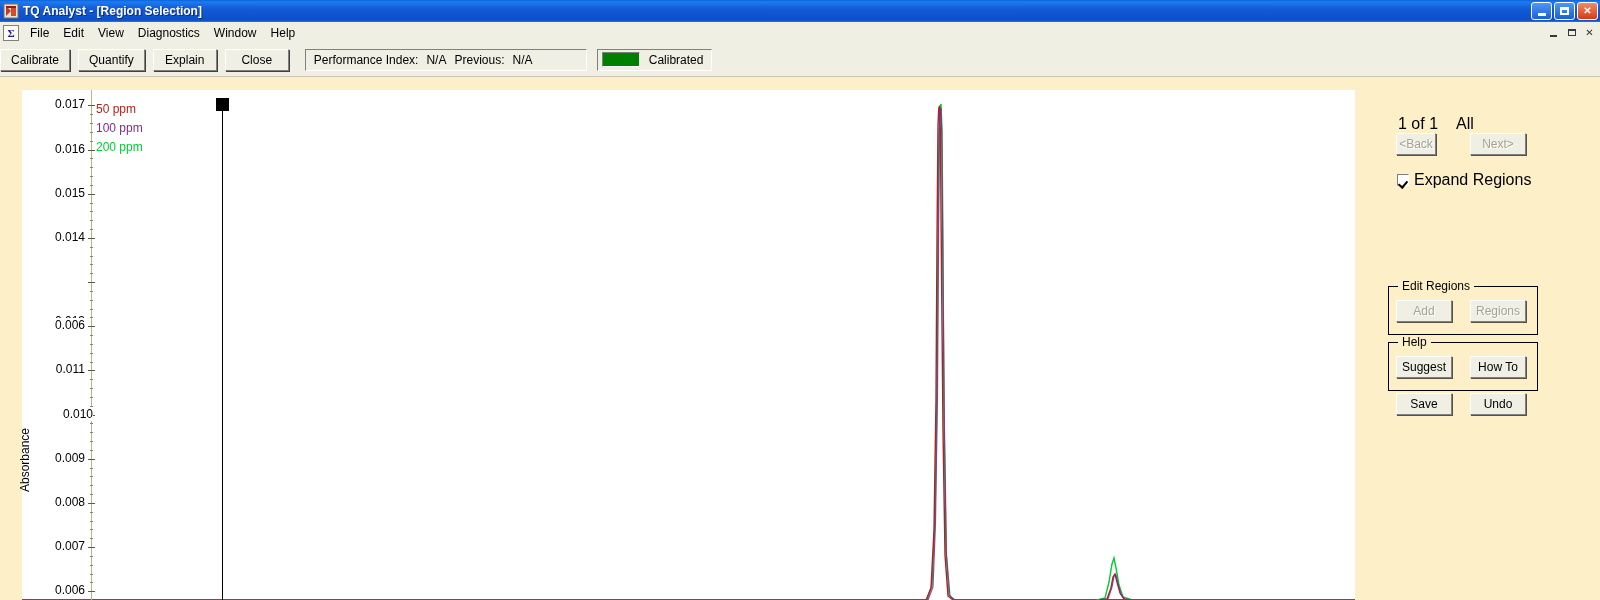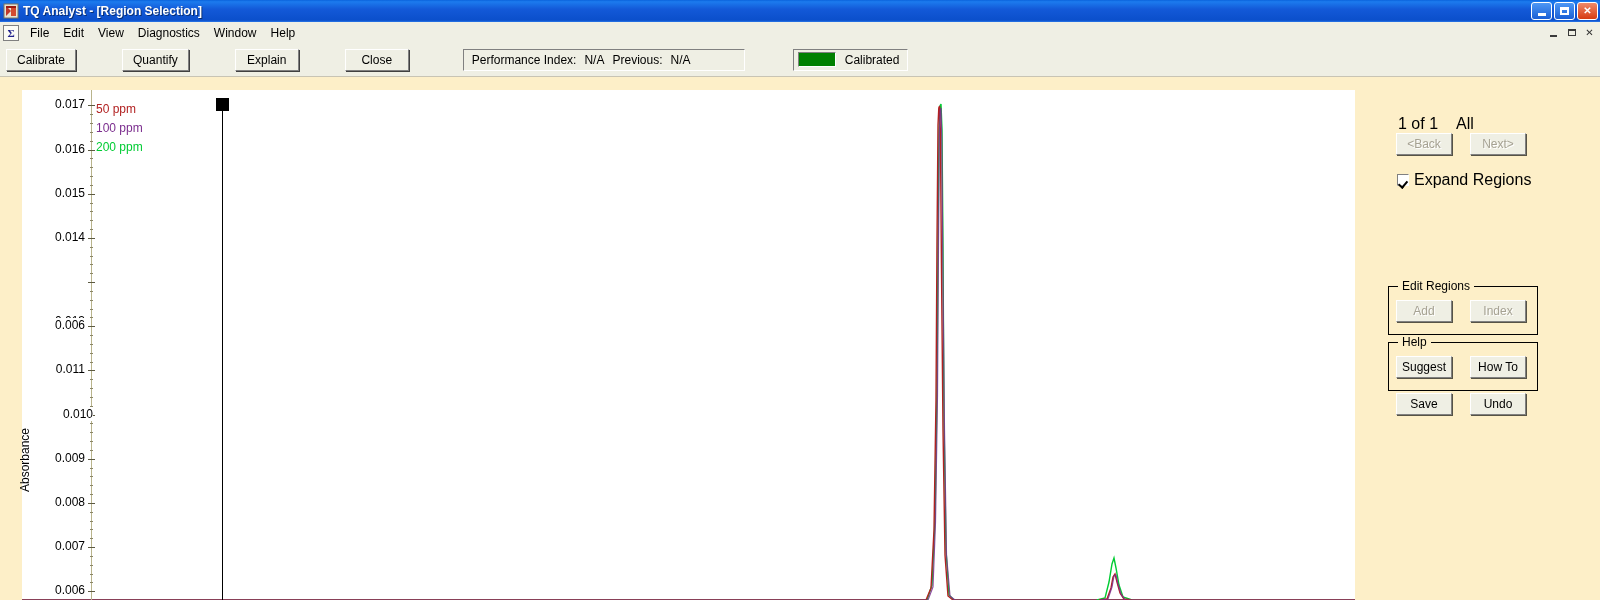--- a/index.html
+++ b/index.html
@@ -68,21 +68,21 @@
     width: 15px; height: 14px; display: flex; align-items: center; justify-content: center;
     font-size: 10px; color: #333; background: transparent;
   }
   .mdi-min { width: 7px; height: 2px; background: #3a3a3a; margin-top: 7px; }
   .mdi-res { width: 8px; height: 7px; border: 1px solid #3a3a3a; border-top-width: 2px; box-sizing: border-box; }
 
   
   .toolbar {
     position: absolute; left: 0; top: 43px; width: 1600px; height: 34px;
     background: #EFEFE4; border-bottom: 1px solid #C8C4B4;
-    display: flex; align-items: center; padding-left: 6px; box-sizing: border-box; gap: 38px;
+    display: flex; align-items: center; box-sizing: border-box;
   }
   .tbtn {
     height: 22px; min-width: 64px; margin-right: 8px;
     background: #EFEFE4;
     border-top: 1px solid #FFFFFF; border-left: 1px solid #FFFFFF;
     border-right: 1px solid #808080; border-bottom: 1px solid #808080;
     box-shadow: 1px 1px 0 #404040;
     display: flex; align-items: center; justify-content: center;
     font-size: 12px; color: #000; padding: 0 10px; box-sizing: border-box;
     white-space: nowrap;
@@ -357,32 +357,32 @@
     <div style="color:#B22222">50 ppm</div>
     <div style="color:#7B2D8E">100 ppm</div>
     <div style="color:#00CC33">200 ppm</div>
   </div>
 
   <div class="region-marker"></div>
   <div class="region-line"></div>
 
   <div class="ptext" style="left:1398px; top:115px;">1 of 1</div>
   <div class="ptext" style="left:1456px; top:115px;">All</div>
-  <div class="pbtn disabled" style="left:1396px; top:133px; width:56px;">&lt;Back</div>
+  <div class="pbtn disabled" style="left:1396px; top:133px; width:40px;">&lt;Back</div>
   <div class="pbtn disabled" style="left:1470px; top:133px; width:56px;">Next&gt;</div>
   <div class="chk-row" style="left:1397px; top:171px;">
     <div class="chk-box"></div>
     <span>Expand Regions</span>
   </div>
 
   <div class="group" style="left:1388px; top:286px; width:148px; height:47px;">
     <div class="legend-cap">Edit Regions</div>
   </div>
   <div class="pbtn disabled" style="left:1396px; top:300px; width:56px;">Add</div>
-  <div class="pbtn disabled" style="left:1470px; top:300px; width:56px;">Index</div>
+  <div class="pbtn disabled" style="left:1470px; top:300px; width:56px;">Regions</div>
 
   <div class="group" style="left:1388px; top:342px; width:148px; height:47px;">
     <div class="legend-cap">Help</div>
   </div>
   <div class="pbtn" style="left:1396px; top:356px; width:56px;">Suggest</div>
   <div class="pbtn" style="left:1470px; top:356px; width:56px;">How To</div>
 
   <div class="pbtn" style="left:1396px; top:393px; width:56px;">Save</div>
   <div class="pbtn" style="left:1470px; top:393px; width:56px;">Undo</div>
 

